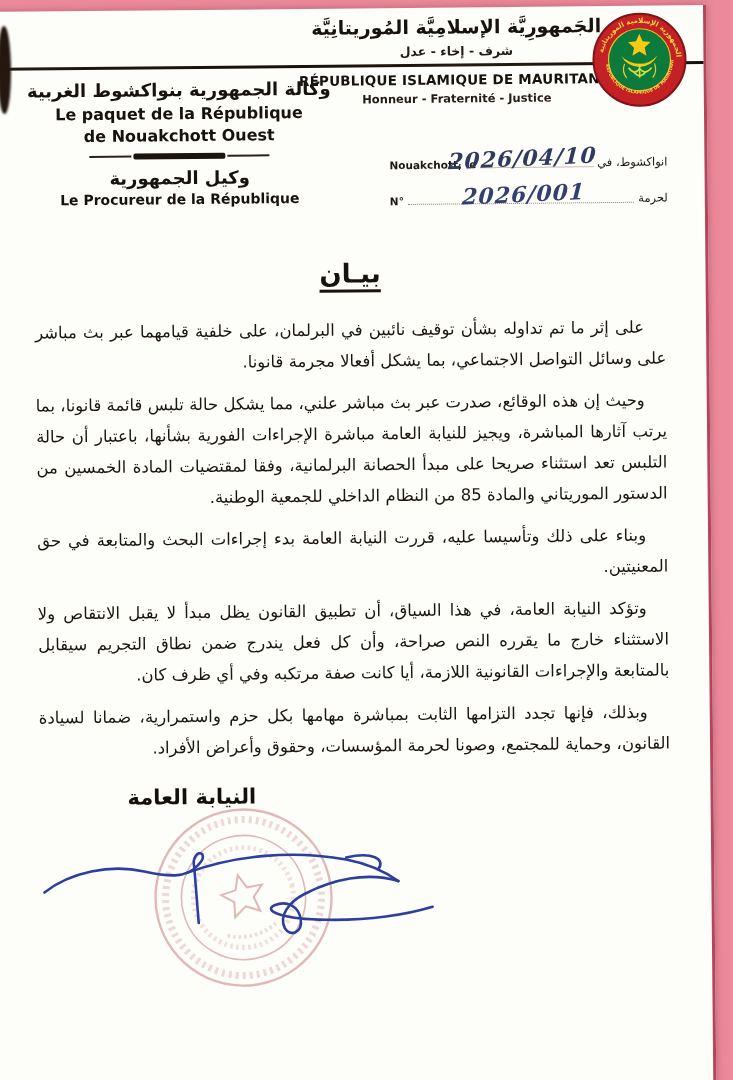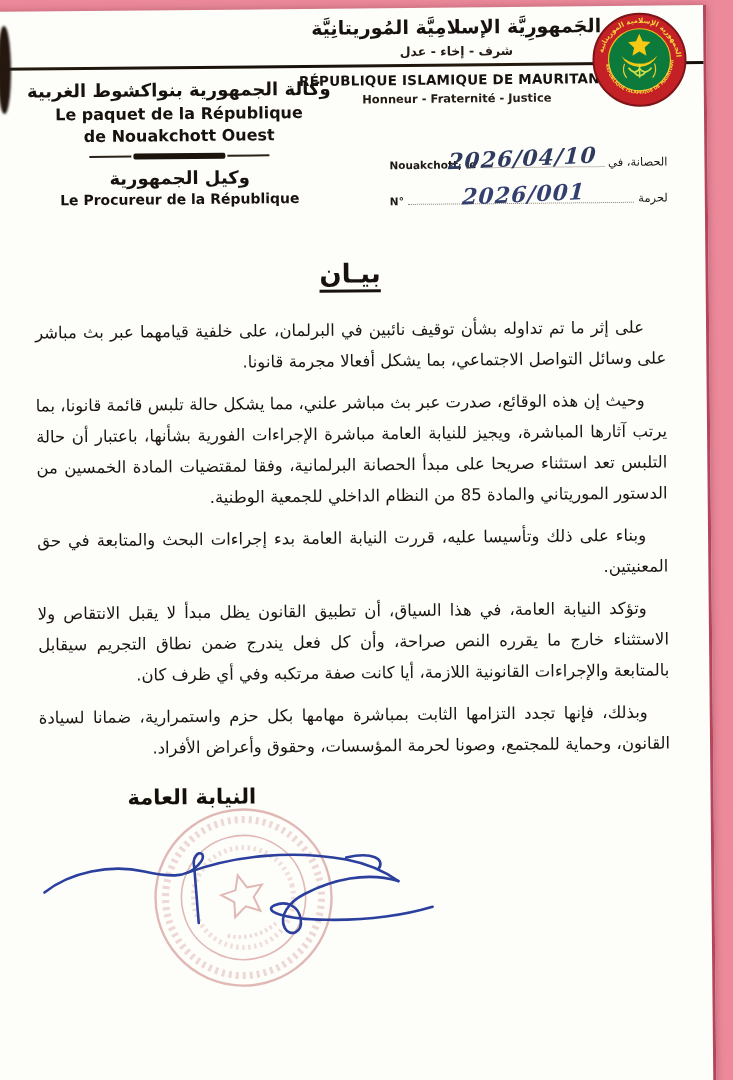--- a/index.html
+++ b/index.html
@@ -114,21 +114,21 @@
         <span class="thin"></span>
     </div>
     <div class="ar2" dir="rtl" lang="ar">وكيل الجمهورية</div>
     <div class="fr3">Le Procureur de la République</div>
   </div>
 
   <div class="ref">
     <div class="ref-row">
       <span class="lab-fr">Nouakchott, le</span>
       <span class="leader"></span>
-      <span class="lab-ar" dir="rtl" lang="ar">الحصانة، في</span>
+      <span class="lab-ar" dir="rtl" lang="ar">انواكشوط، في</span>
       <span class="hand">2026/04/10</span>
     </div>
     <div class="ref-row">
       <span class="lab-fr">N°</span>
       <span class="leader"></span>
       <span class="lab-ar" dir="rtl" lang="ar">لحرمة</span>
       <span class="hand num">2026/001</span>
     </div>
   </div>
 

